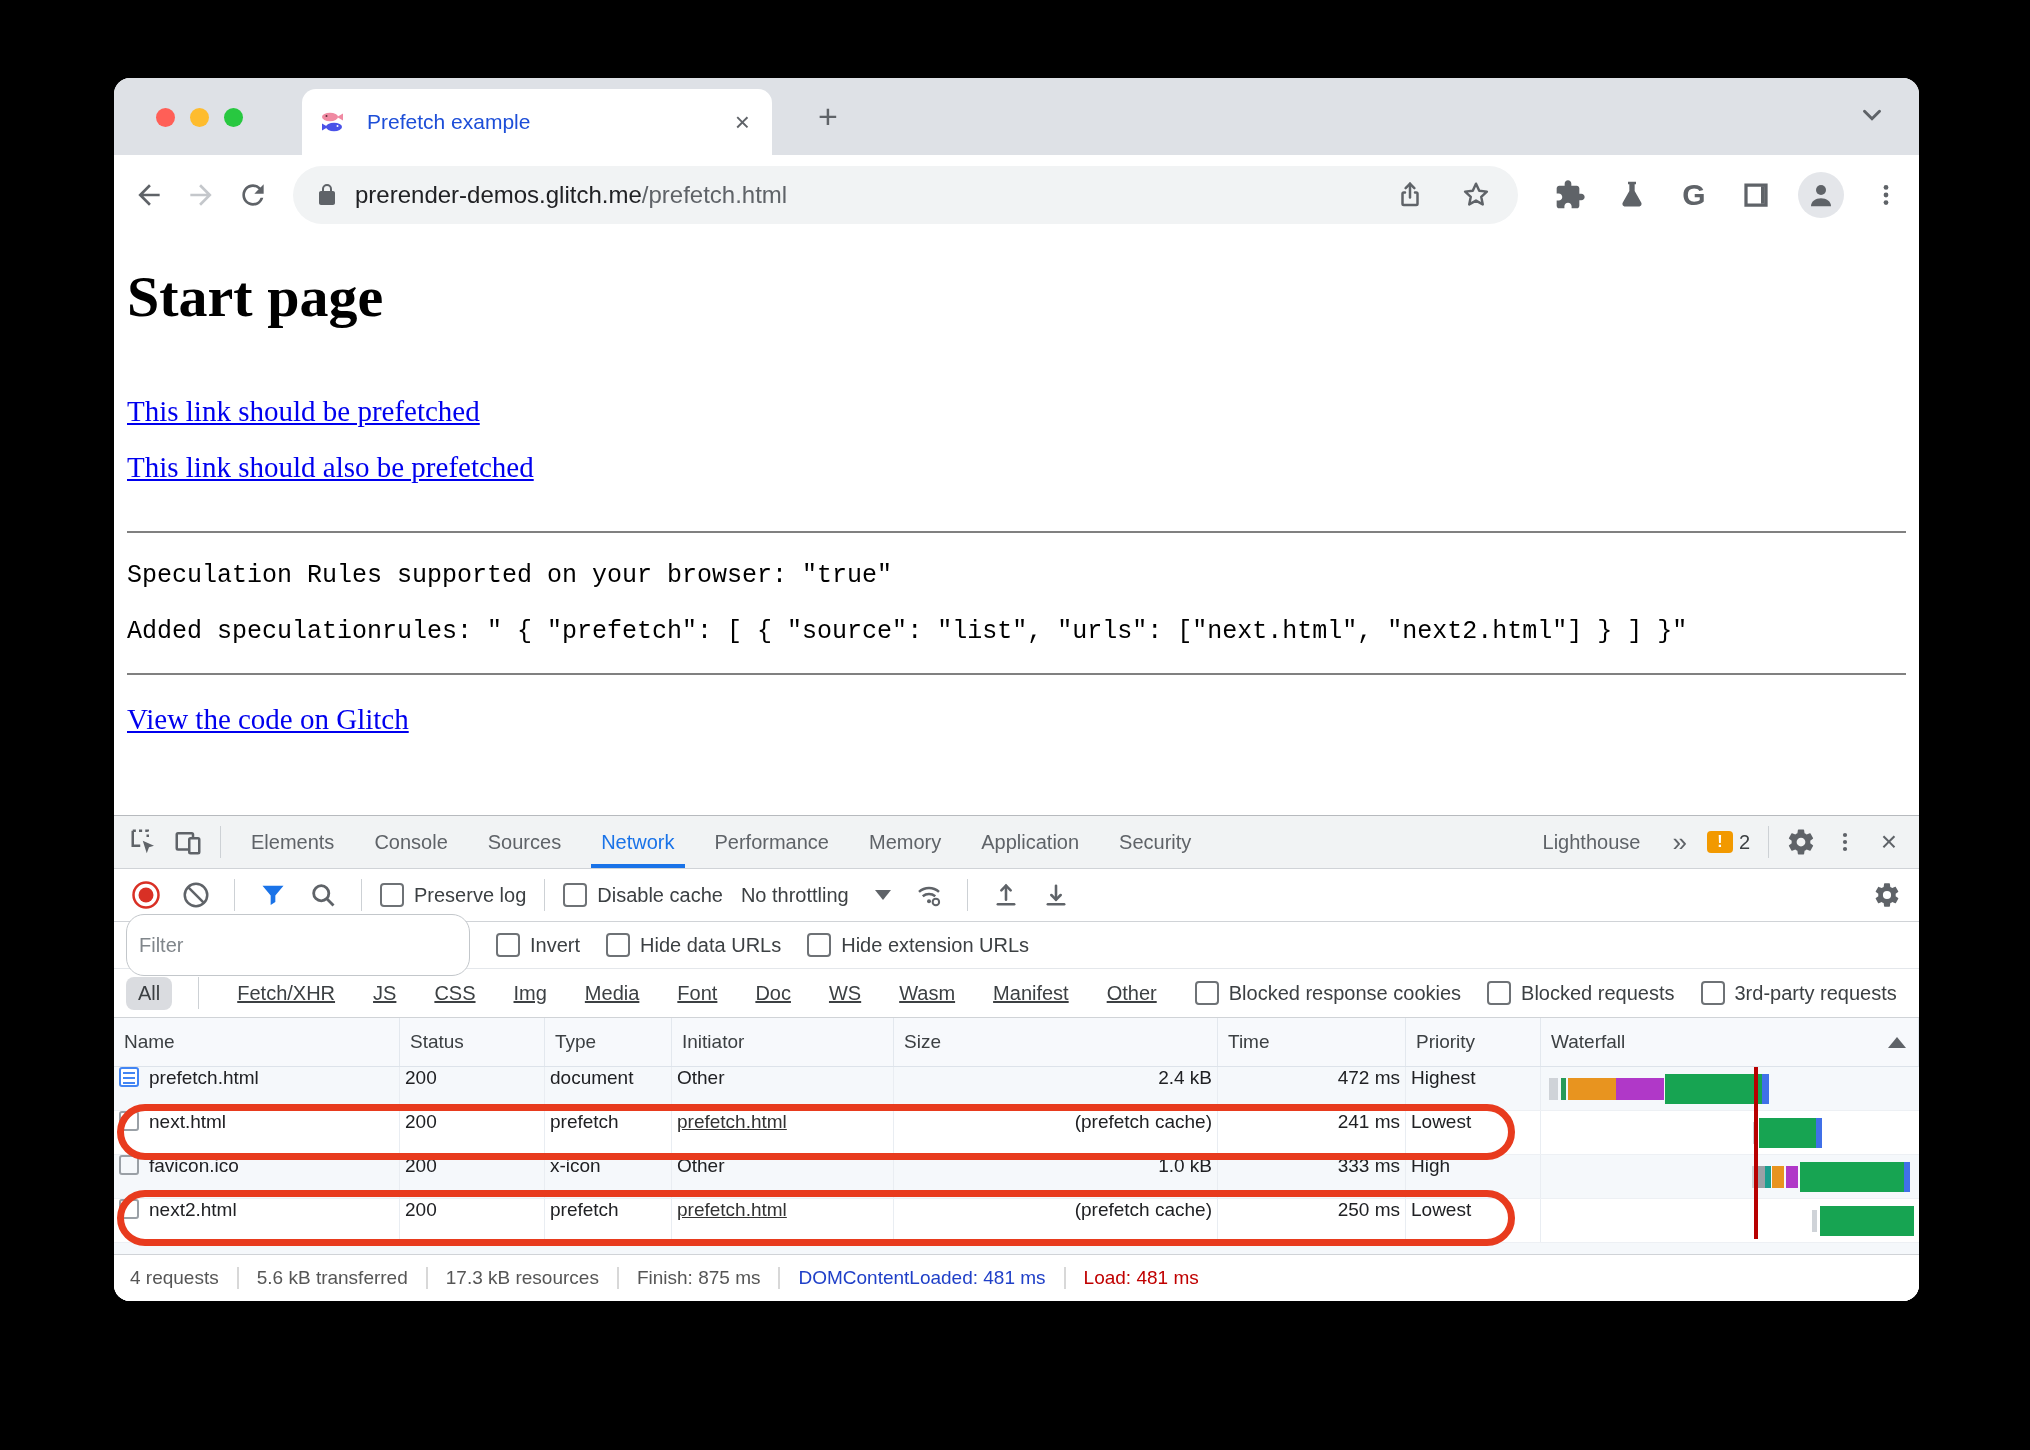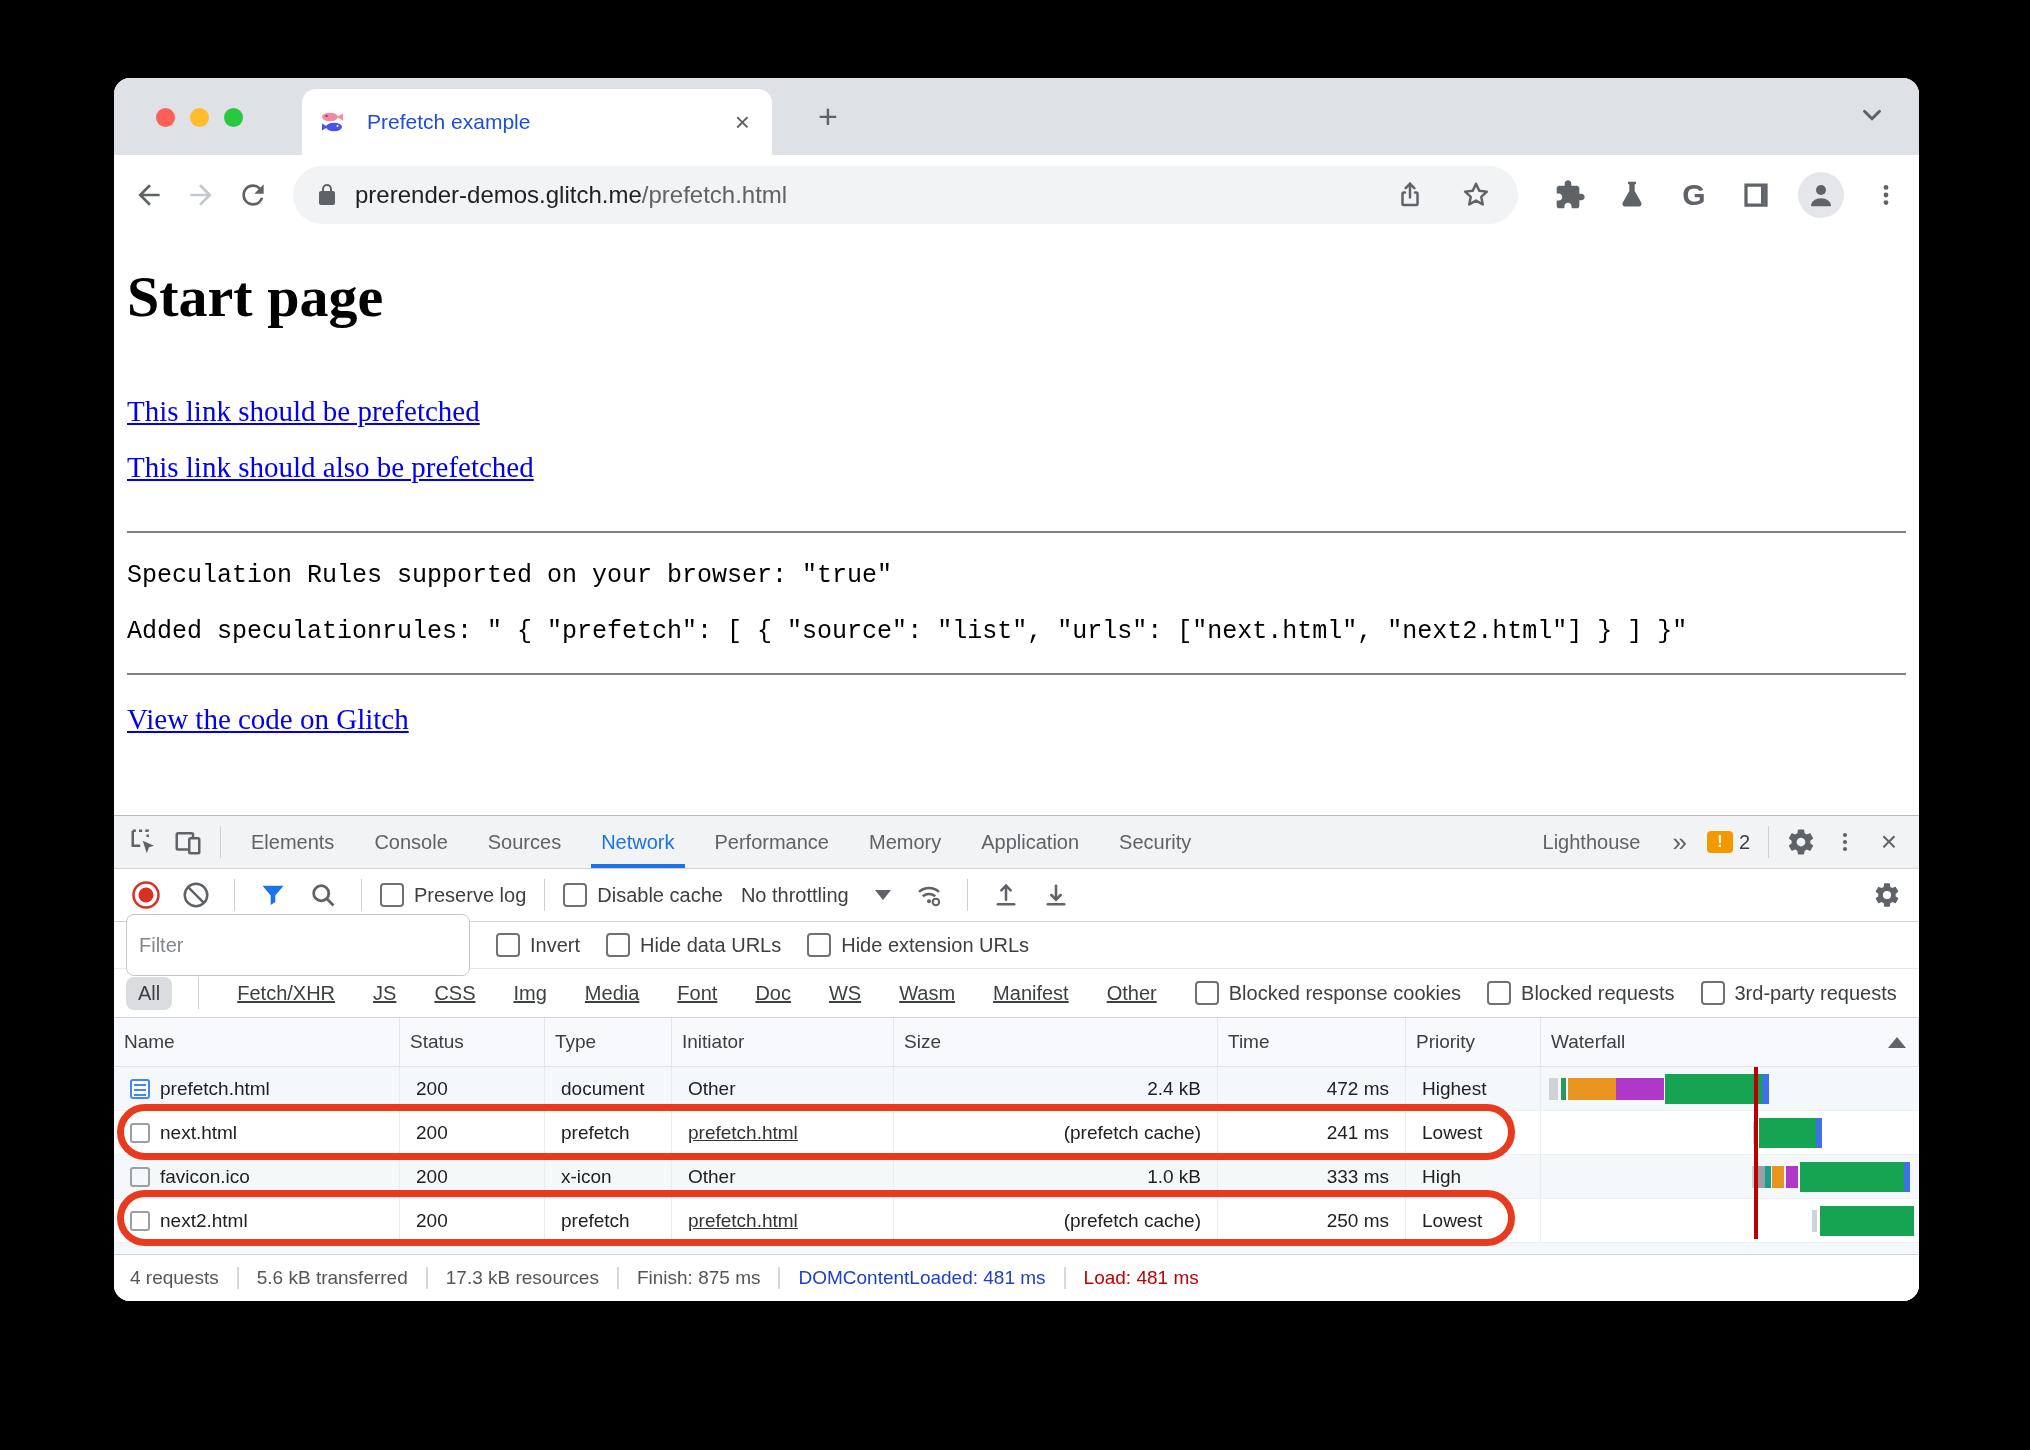--- a/index.html
+++ b/index.html
@@ -52,36 +52,36 @@
   .warnbadge{display:flex;align-items:center;gap:6px;padding:0 6px;}
   .warnbadge .wb{width:26px;height:22px;background:#f29900;border-radius:4px;color:#fff;font-size:16px;font-weight:bold;
                  display:flex;align-items:center;justify-content:center;}
   .dt-toolbar{height:52px;display:flex;align-items:center;padding:0 12px;gap:10px;border-bottom:1px solid #d0d3d7;flex:0 0 auto;}
   .checkrow{display:flex;align-items:center;gap:10px;white-space:nowrap;}
   .cbox{width:24px;height:24px;border:2px solid #6e7276;border-radius:4px;background:#fff;flex:0 0 auto;box-sizing:border-box;}
   .throttle{display:flex;align-items:center;gap:26px;padding:0 8px;color:#3c4043;}
   .tri-down{width:0;height:0;border-left:8px solid transparent;border-right:8px solid transparent;border-top:10px solid #5f6368;}
   .spacer{flex:1;}
   .dt-filterrow{height:46px;display:flex;align-items:center;padding:0 12px;gap:26px;border-bottom:1px solid #e4e7eb;flex:0 0 auto;}
-  .filterbox{width:318px;height:36px;border:1px solid #c3c7cb;border-radius:8px;font-size:20px;color:#202124;
+  .filterbox{width:318px;height:36px;border:1px solid #c3c7cb;border-radius:18px;font-size:20px;color:#202124;
              padding:12px 12px;font-family:"Liberation Sans",sans-serif;}
   .filterbox::placeholder{color:#80868b;}
   .dt-typerow{height:48px;display:flex;align-items:center;padding:0 12px;gap:26px;border-bottom:1px solid #d0d3d7;flex:0 0 auto;white-space:nowrap;}
   .typepill{padding:5px 12px;border-radius:8px;color:#3c4043;}
   .typepill.sel{background:#dadce0;}
   .typelist{display:flex;gap:14px;text-decoration:underline;}
   
   .dt-table{flex:1;display:flex;flex-direction:column;min-height:0;font-size:19px;}
   .tgrid{display:grid;grid-template-columns:286px 145px 127px 222px 324px 188px 135px 1fr;}
   .thead{height:48px;background:#f7f9fc;border-bottom:1px solid #dde3ea;flex:0 0 auto;color:#3c4043;}
   .thead .cell{display:flex;align-items:center;border-right:1px solid #e3e8ee;padding:0 10px;position:relative;}
   .rows{position:relative;flex:0 0 auto;}
   .nrow{height:43px;border-bottom:1px solid #edf0f4;}
   .nrow.odd{background:#f5f8fb;}
-  .nrow .cell{display:flex;align-items:center;border-right:1px solid #e9edf2;padding:0 16px;overflow:hidden;
+  .nrow .cell{display:flex;border-right:1px solid #e9edf2;padding:0 5px;overflow:hidden;
               white-space:nowrap;color:#202124;}
   .cell.r{justify-content:flex-end;}
   .muted{color:#80868b;}
   .initlink{color:#333;text-decoration:underline;}
   .fileicon{width:20px;height:20px;border:2px solid #9aa0a6;border-radius:3px;margin-right:10px;flex:0 0 auto;box-sizing:border-box;}
   .docicon{width:20px;height:20px;margin-right:10px;flex:0 0 auto;border-radius:3px;background:#fff;border:2px solid #4285f4;
            box-sizing:border-box;position:relative;}
   .docicon::before{content:"";position:absolute;left:2px;right:2px;top:3px;height:2px;background:#4285f4;
                    box-shadow:0 5px 0 #4285f4,0 10px 0 #4285f4;}
   .wfcell{position:relative;border-right:none !important;}

